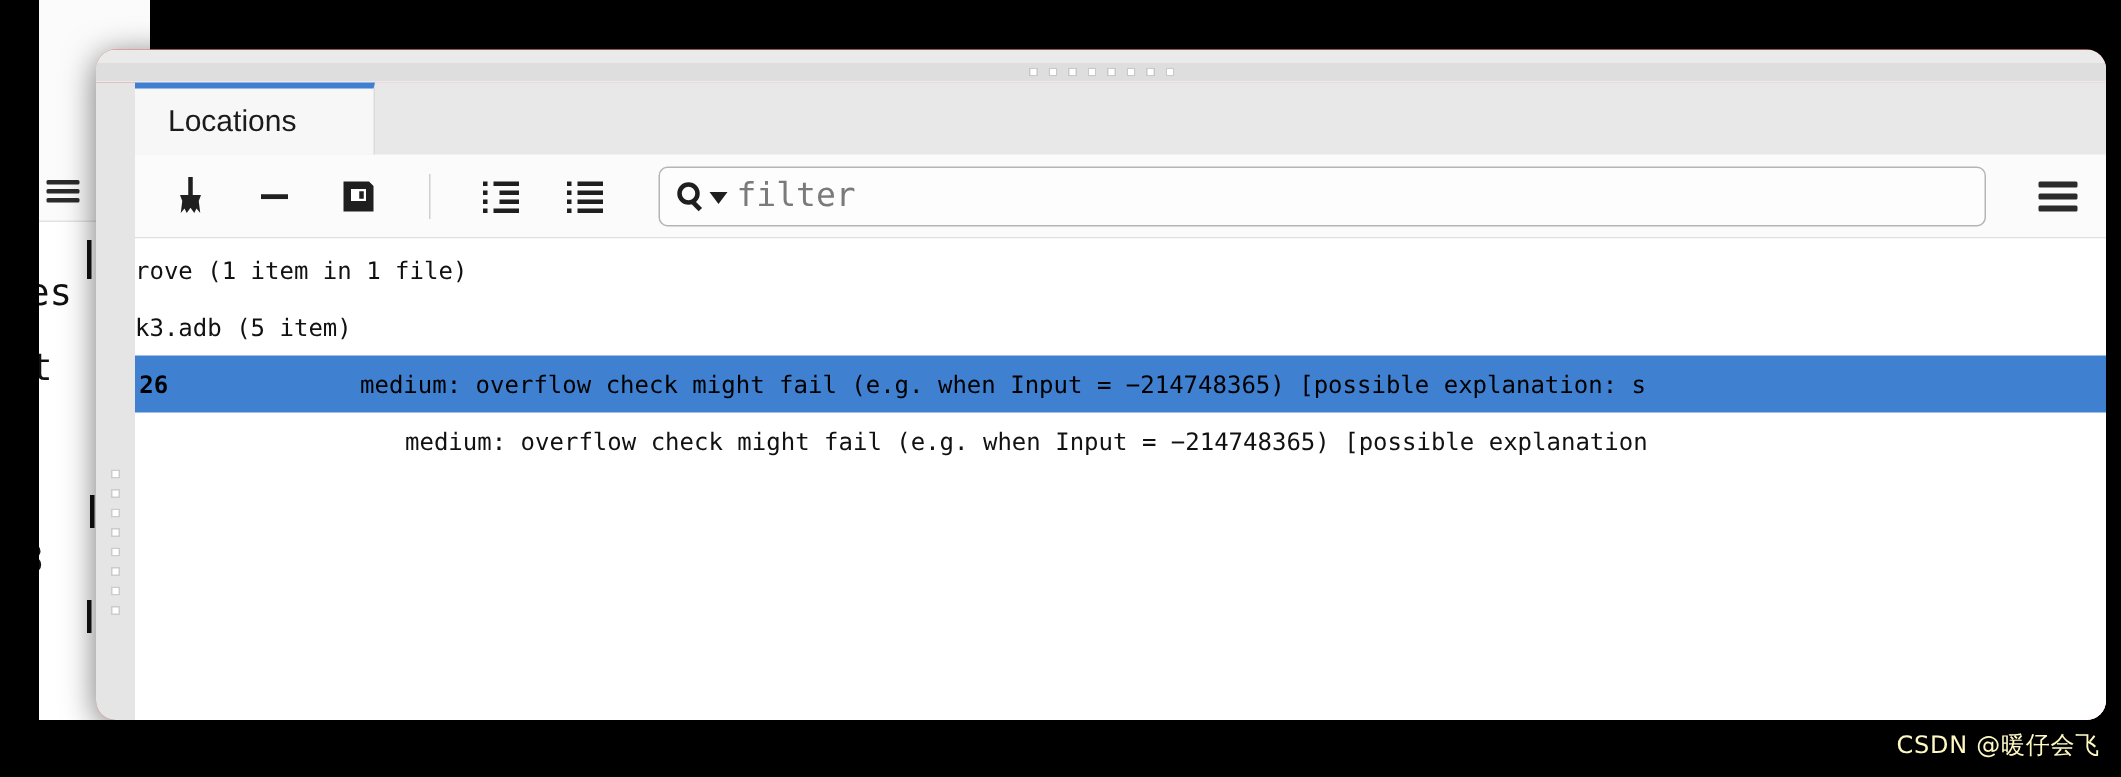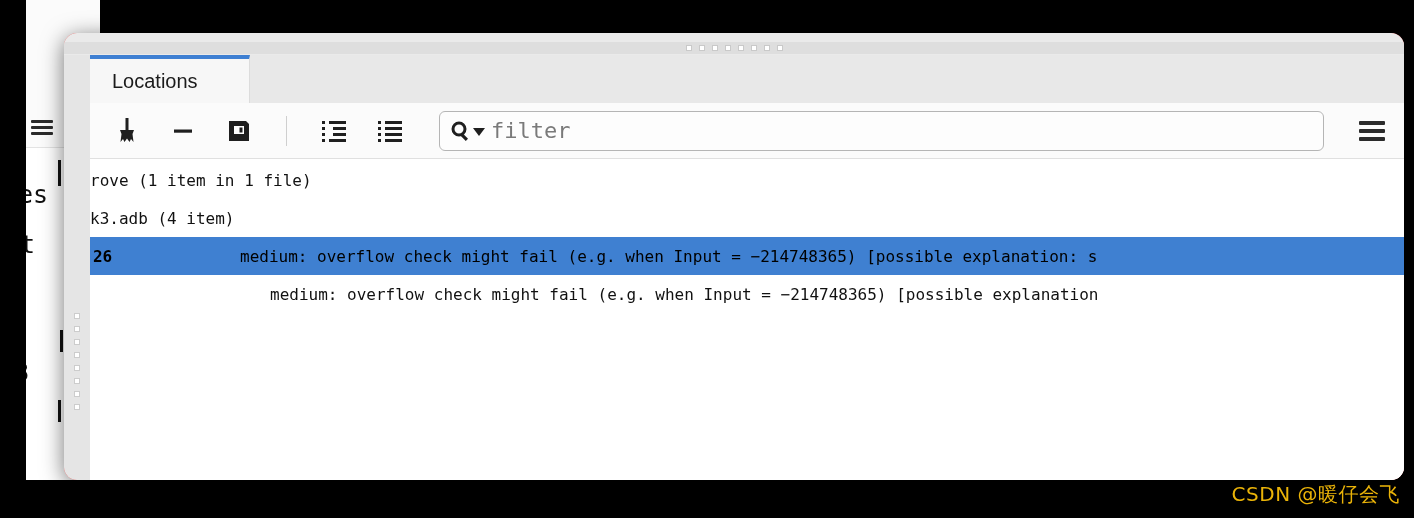--- a/index.html
+++ b/index.html
@@ -305,22 +305,22 @@
     margin-left: -26px;
   }
   .row .msg { flex: none; }
   .row.child .msg { padding-left: 180px; }
 
   
   .watermark {
     position: absolute;
     right: 14px;
     bottom: 10px;
-    font-size: 20px;
-    color: #eab308;
+    font-size: 16px;
+    color: #fef9c3;
     font-family: "DejaVu Sans", sans-serif;
     letter-spacing: 0.5px;
   }
 </style>
 </head>
 <body>
 
 <div id="root">
 
   <div class="bg-window">
@@ -444,21 +444,21 @@
         </div>
       </div>
 
       <div class="results">
 
         <div class="row summary">
           <span class="ind1">rove (1 item in 1 file)</span>
         </div>
 
         <div class="row summary">
-          <span class="ind1">k3.adb (4 item)</span>
+          <span class="ind1">k3.adb (5 item)</span>
         </div>
 
         <div class="row selected">
           <span class="loc">10:26</span>
           <span class="msg">medium: overflow check might fail (e.g. when Input = −214748365) [possible explanation: s</span>
         </div>
 
         <div class="row child">
           <span class="msg">medium: overflow check might fail (e.g. when Input = −214748365) [possible explanation</span>
         </div>

